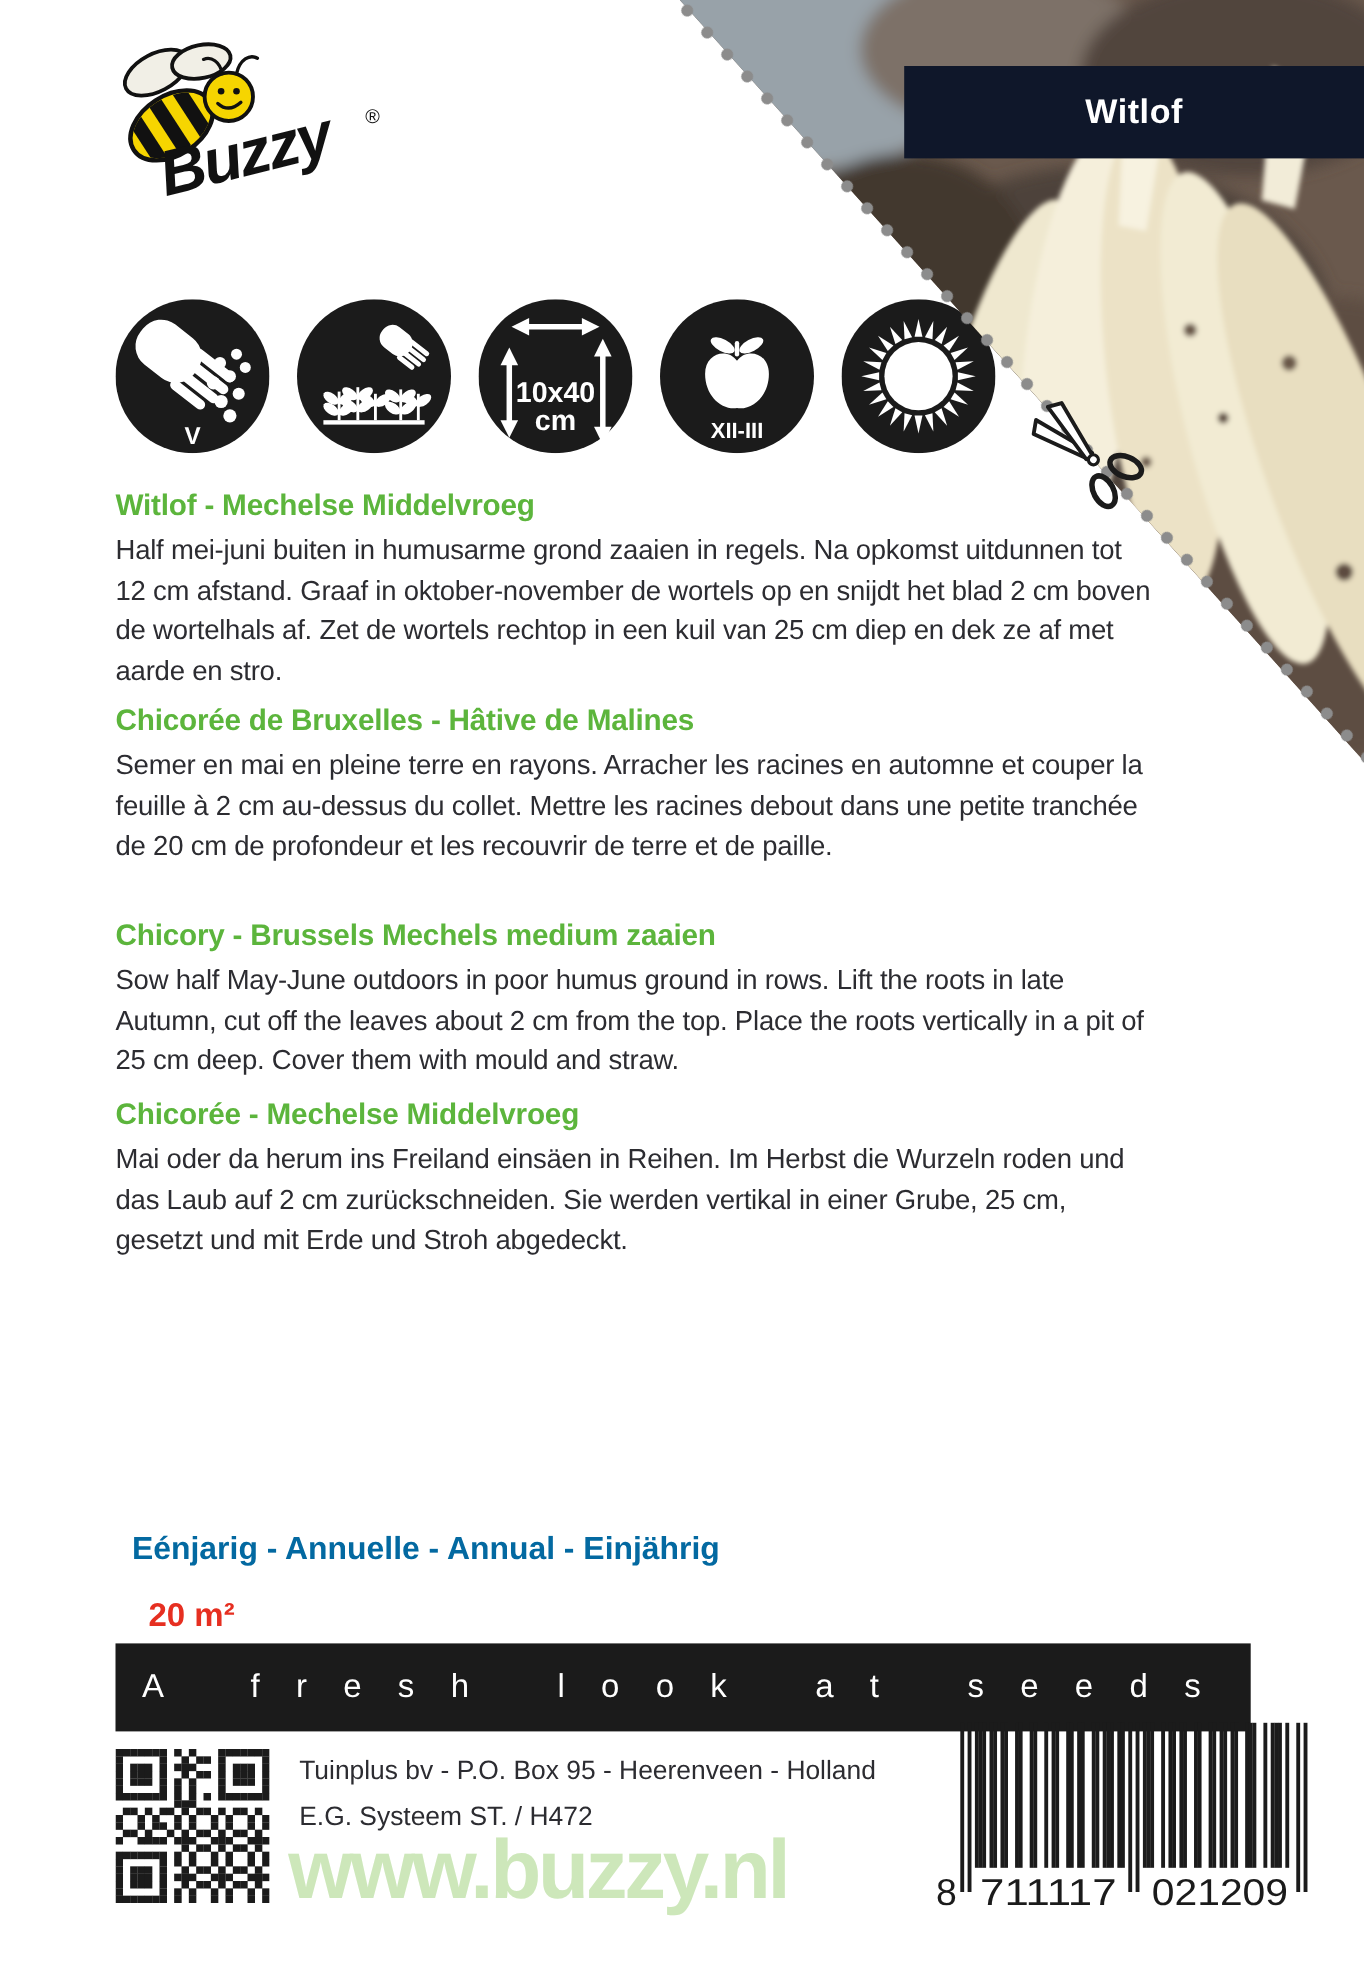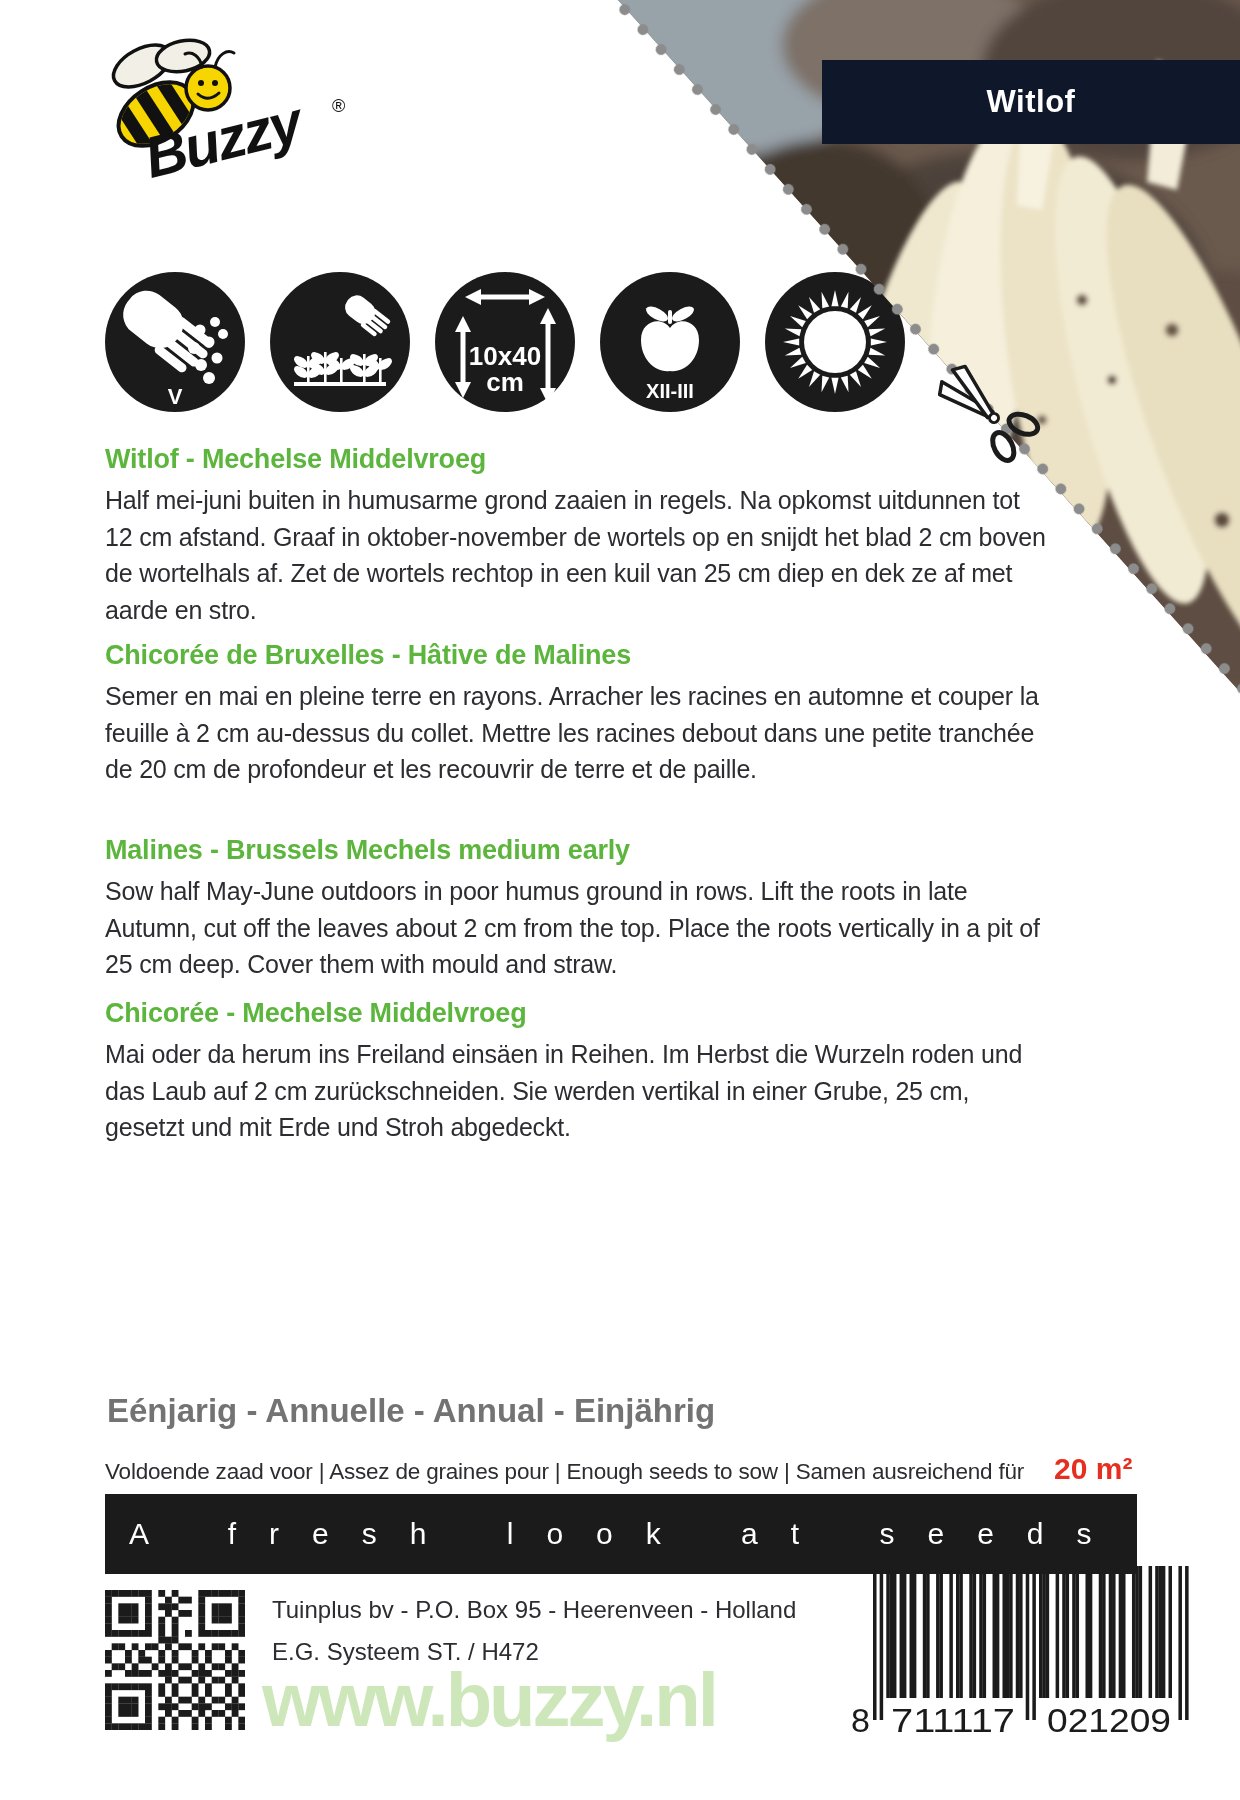--- a/index.html
+++ b/index.html
@@ -22,21 +22,21 @@
   .logo{position:absolute;left:90px;top:26px;z-index:2;}
 
   .sowicon{position:absolute;top:272px;width:140px;height:140px;}
   #icon1{left:105px}#icon2{left:270px}#icon3{left:435px}#icon4{left:600px}#icon5{left:765px}
 
   .section{position:absolute;left:105px;width:945px;}
   .sec-h{margin:0 0 7px 0;font-size:27px;font-weight:bold;color:#5cb53c;letter-spacing:-.2px;}
   .sec-p{margin:0;font-size:25px;line-height:36.5px;color:#2c2c31;letter-spacing:-.2px;}
   #sec-nl{top:444px}#sec-fr{top:640px}#sec-en{top:835px}#sec-de{top:998px}
 
-  .annual{position:absolute;left:107px;top:1392px;font-size:33px;font-weight:bold;color:#737373;}
+  .annual{position:absolute;left:120px;top:1392px;font-size:29px;font-weight:bold;color:#0369a1;}
   .seedsrow{position:absolute;left:105px;top:1452px;width:1135px;display:flex;align-items:baseline;}
   .seedsrow .lbl{font-size:22.5px;color:#2c2c31;letter-spacing:-.2px;}
   .seedsrow .val{font-size:30px;font-weight:bold;color:#e62f21;margin-left:30px;white-space:nowrap;}
 
   .tagbar{position:absolute;left:105px;top:1494px;width:1032px;height:80px;background:#1b1b1b;
           color:#fff;font-size:30px;line-height:80px;letter-spacing:33px;word-spacing:6px;
           padding-left:24px;box-sizing:border-box;white-space:nowrap;overflow:hidden;}
 
   .qr{position:absolute;left:105px;top:1590px;width:140px;height:140px;}
   .addr1{position:absolute;left:272px;top:1596px;font-size:24px;color:#2c2c31;}
@@ -258,32 +258,31 @@
 
   <div class="section" id="sec-nl">
     <h3 class="sec-h">Witlof - Mechelse Middelvroeg</h3>
     <p class="sec-p">Half mei-juni buiten in humusarme grond zaaien in regels. Na opkomst uitdunnen tot 12 cm afstand. Graaf in oktober-november de wortels op en snijdt het blad 2 cm boven de wortelhals af. Zet de wortels rechtop in een kuil van 25 cm diep en dek ze af met aarde en stro.</p>
   </div>
   <div class="section" id="sec-fr">
     <h3 class="sec-h">Chicorée de Bruxelles - Hâtive de Malines</h3>
     <p class="sec-p">Semer en mai en pleine terre en rayons. Arracher les racines en automne et couper la feuille à 2 cm au-dessus du collet. Mettre les racines debout dans une petite tranchée de 20 cm de profondeur et les recouvrir de terre et de paille.</p>
   </div>
   <div class="section" id="sec-en">
-    <h3 class="sec-h">Malines - Brussels Mechels medium early</h3>
+    <h3 class="sec-h">Chicory - Brussels Mechels medium zaaien</h3>
     <p class="sec-p">Sow half May-June outdoors in poor humus ground in rows. Lift the roots in late Autumn, cut off the leaves about 2 cm from the top. Place the roots vertically in a pit of 25 cm deep. Cover them with mould and straw.</p>
   </div>
   <div class="section" id="sec-de">
     <h3 class="sec-h">Chicorée - Mechelse Middelvroeg</h3>
     <p class="sec-p">Mai oder da herum ins Freiland einsäen in Reihen. Im Herbst die Wurzeln roden und das Laub auf 2 cm zurückschneiden. Sie werden vertikal in einer Grube, 25 cm, gesetzt und mit Erde und Stroh abgedeckt.</p>
   </div>
 
   <div class="annual">Eénjarig - Annuelle - Annual - Einjährig</div>
 
   <div class="seedsrow">
-    <span class="lbl">Voldoende zaad voor | Assez de graines pour | Enough seeds to sow | Samen ausreichend für</span>
     <span class="val">20 m²</span>
   </div>
 
   <div class="tagbar">A fresh look at seeds</div>
 
   <svg class="qr" viewBox="0 0 140 140">
     <rect x="0" y="0" width="140" height="140" fill="#fff"></rect>
     <g id="qr-modules" fill="#1b1b1b">
         <rect x="0.00" y="0.00" width="6.82" height="6.82"></rect>
         <rect x="6.67" y="0.00" width="6.82" height="6.82"></rect>

